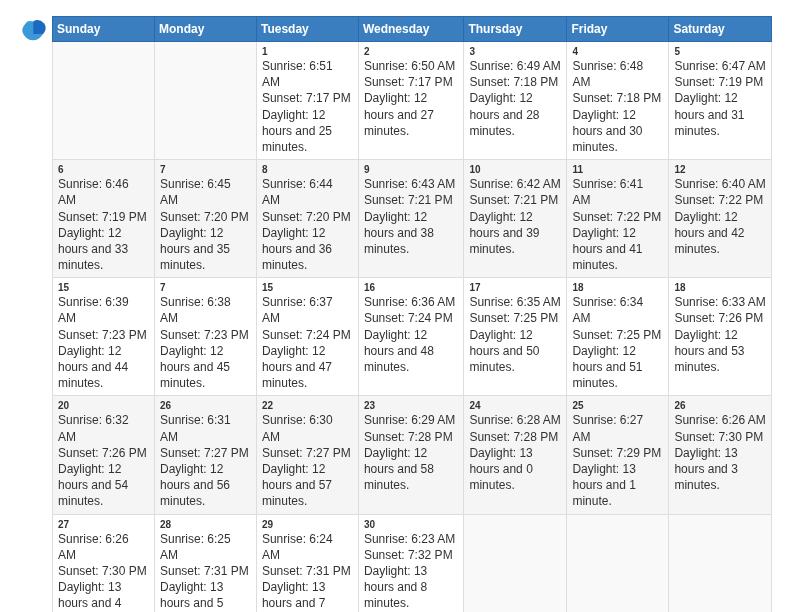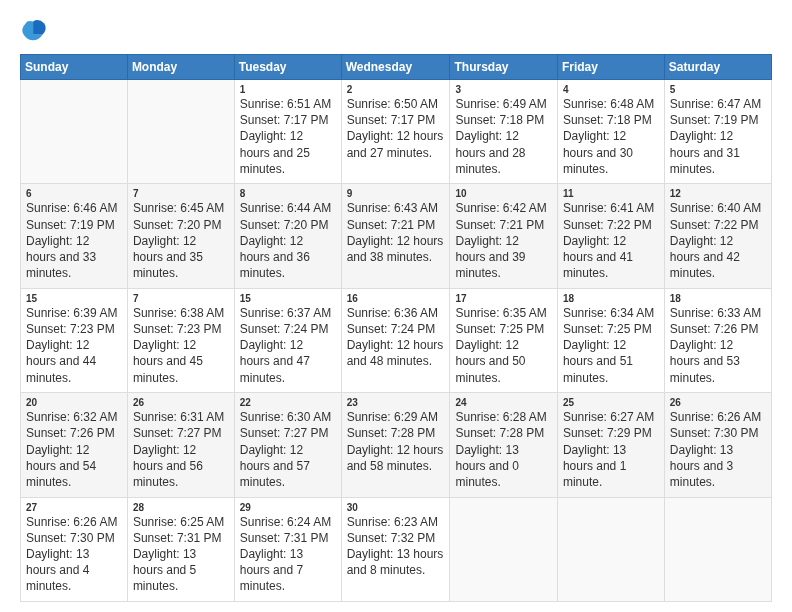--- a/index.html
+++ b/index.html
@@ -8,21 +8,21 @@
       background: #fff;
       width: 792px;
       height: 612px;
       overflow: hidden;
     }
     .page {
       width: 792px;
       height: 612px;
       padding: 16px 20px 10px 20px;
       display: flex;
-      flex-direction: column;
+      flex-direction: row;
     }
     .header {
       display: flex;
       justify-content: space-between;
       align-items: flex-start;
       margin-bottom: 10px;
     }
     .logo {
       display: flex;
       align-items: center;

